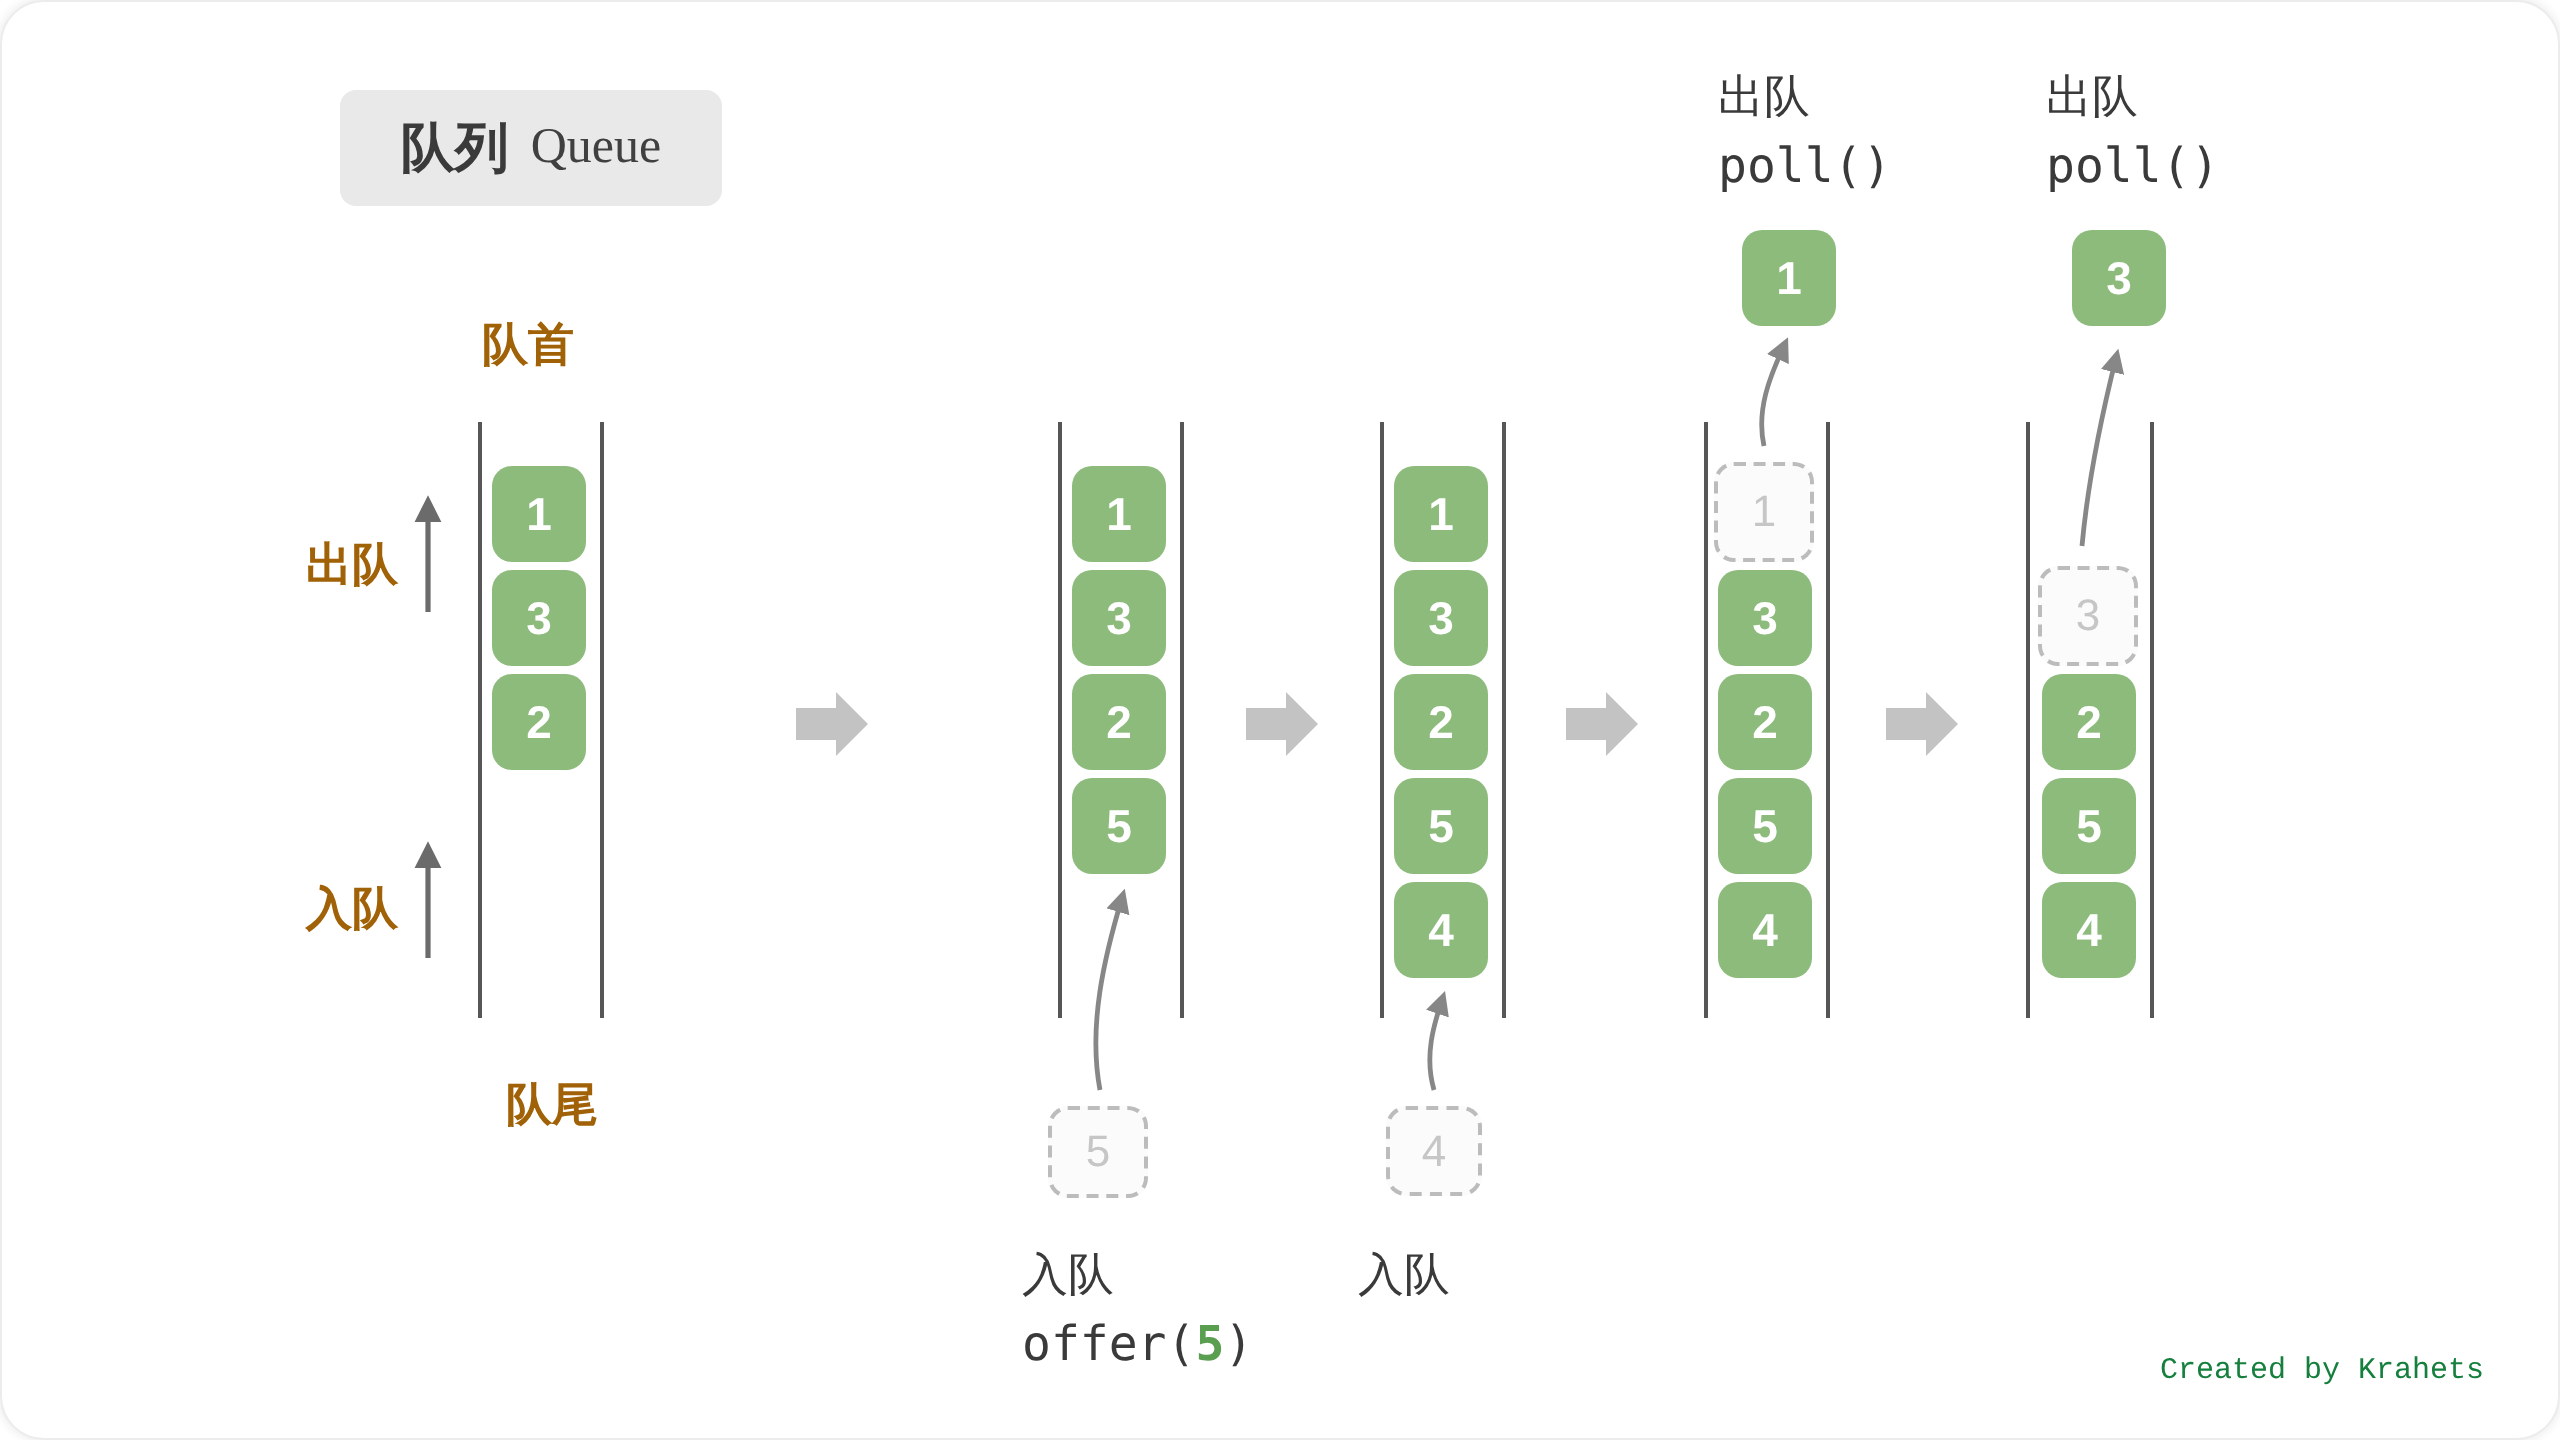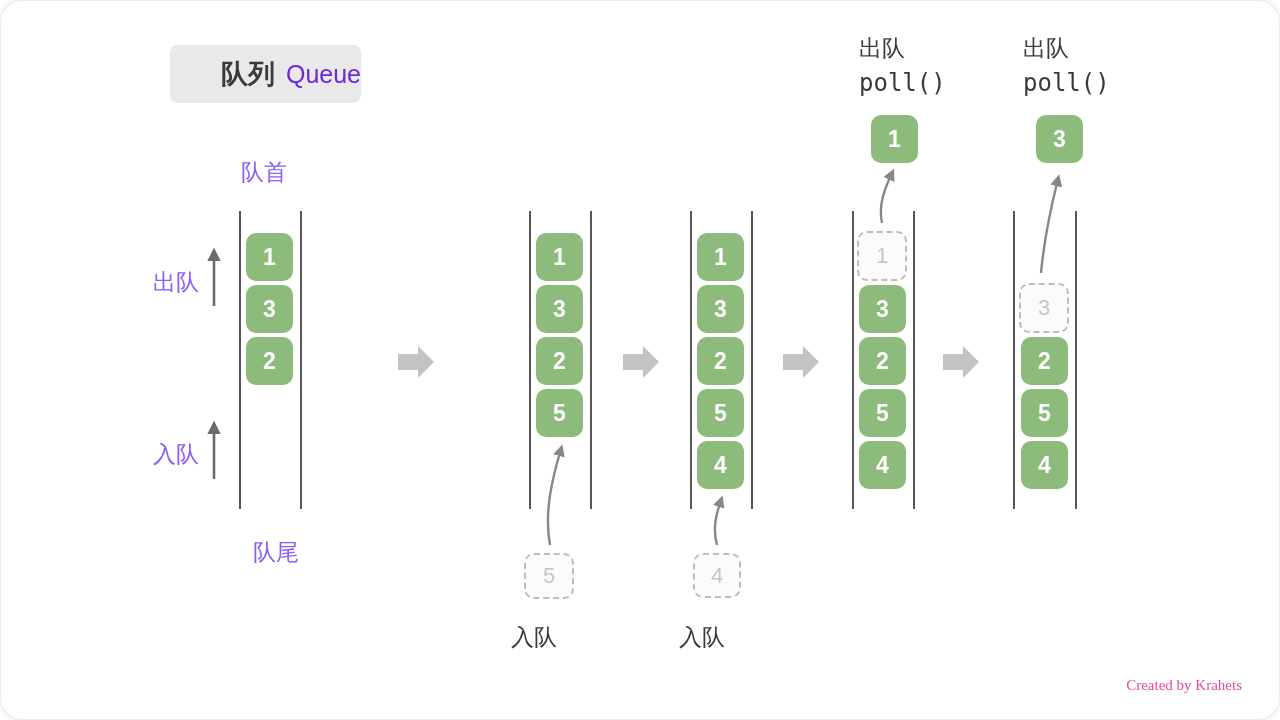--- a/index.html
+++ b/index.html
@@ -5,43 +5,43 @@
   html,body{margin:0;padding:0;background:#ffffff;}
   body{font-family:"Liberation Sans","DejaVu Sans",sans-serif;}
   .canvas{
     position:relative;width:1280px;height:720px;background:#fff;
     border-radius:22px;box-sizing:border-box;border:1px solid #ececec;
     box-shadow:0 0 6px rgba(0,0,0,.10);overflow:hidden;
   }
   .badge{
     position:absolute;left:169px;top:44px;width:191px;height:58px;
     background:#e9e9e9;border-radius:8px;
-    display:flex;align-items:center;justify-content:flex-end;gap:11px;
+    display:flex;align-items:center;justify-content:center;gap:11px;
   }
   .badge .zh{font-weight:700;font-size:27px;color:#3a3a3a;}
-  .badge .en{font-family:Liberation Sans, sans-serif;font-size:25px;color:#6d28d9;}
-  .cnbold{position:absolute;font-weight:400;font-size:23px;color:#8b5cf6;white-space:nowrap;}
+  .badge .en{font-family:Liberation Serif, serif;font-size:25px;color:#404040;}
+  .cnbold{position:absolute;font-weight:700;font-size:23px;color:#a16207;white-space:nowrap;}
   .wall{position:absolute;top:210px;width:1.5px;height:298px;background:#565656;}
   .block{
     position:absolute;width:47px;height:48px;border-radius:10px;
     background:#8cbb7b;color:#ffffff;font-weight:700;font-size:23px;
     display:flex;align-items:center;justify-content:center;
   }
   .dashed{
     position:absolute;box-sizing:border-box;border:2px dashed #bcbcbc;
     border-radius:10px;background:#fbfbfb;color:#c6c6c6;font-size:22px;
     display:flex;align-items:center;justify-content:center;
   }
   .op{position:absolute;font-size:23px;color:#3a3a3a;line-height:35px;white-space:nowrap;}
   .op .code{font-family:"DejaVu Sans Mono","Liberation Mono",monospace;font-size:24px;text-align:right;}
   .op .arg{color:#5a9e50;font-weight:700;}
   .watermark{
     position:absolute;right:37px;top:676px;
-    font-family:Liberation Serif, serif;
-    font-size:15px;color:#ec4899;
+    font-family:Liberation Mono, monospace;
+    font-size:15px;color:#15803d;
   }
   svg.overlay{position:absolute;left:0;top:0;pointer-events:none;}
 </style>
 </head>
 <body>
 
 <div class="canvas">
 
   <div class="badge">
     <span class="zh">队列</span>
@@ -90,20 +90,21 @@
   <div class="block" style="left:870px;top:114px;">1</div>
 
   <div class="dashed" style="left:1018px;top:282px;width:50px;height:50px;">3</div>
   <div class="block" style="left:1020px;top:336px;">2</div>
   <div class="block" style="left:1020px;top:388px;">5</div>
   <div class="block" style="left:1020px;top:440px;">4</div>
   <div class="block" style="left:1035px;top:114px;">3</div>
 
   <div class="op" style="left:510px;top:619px;">
     <div>入队</div>
+    <div class="code"><span>offer(</span><span class="arg">5</span><span>)</span></div>
   </div>
   <div class="op" style="left:678px;top:619px;">
     <div>入队</div>
   </div>
   <div class="op" style="left:858px;top:30px;">
     <div>出队</div>
     <div class="code">poll()</div>
   </div>
   <div class="op" style="left:1022px;top:30px;">
     <div>出队</div>

